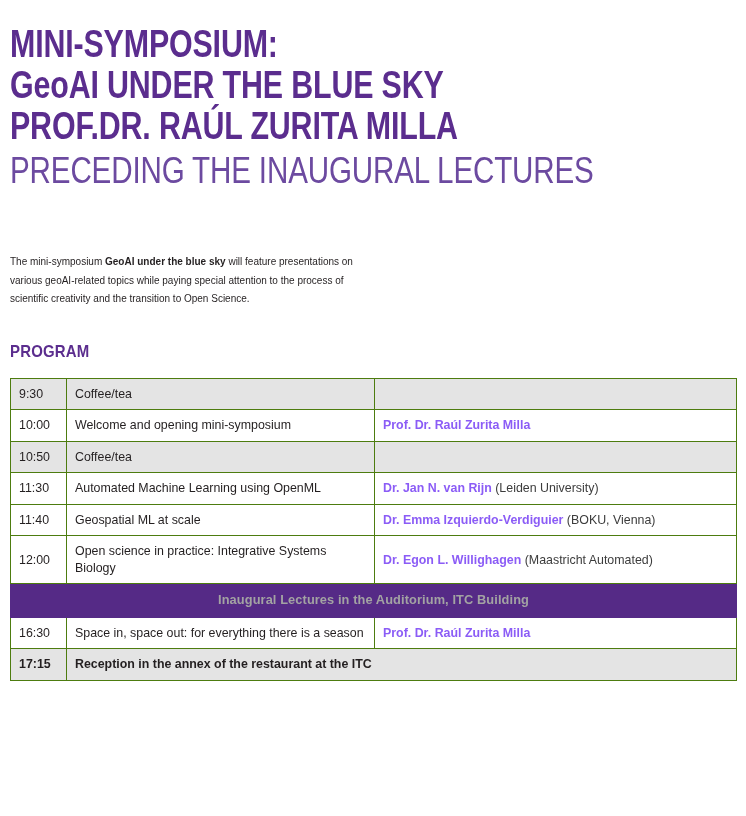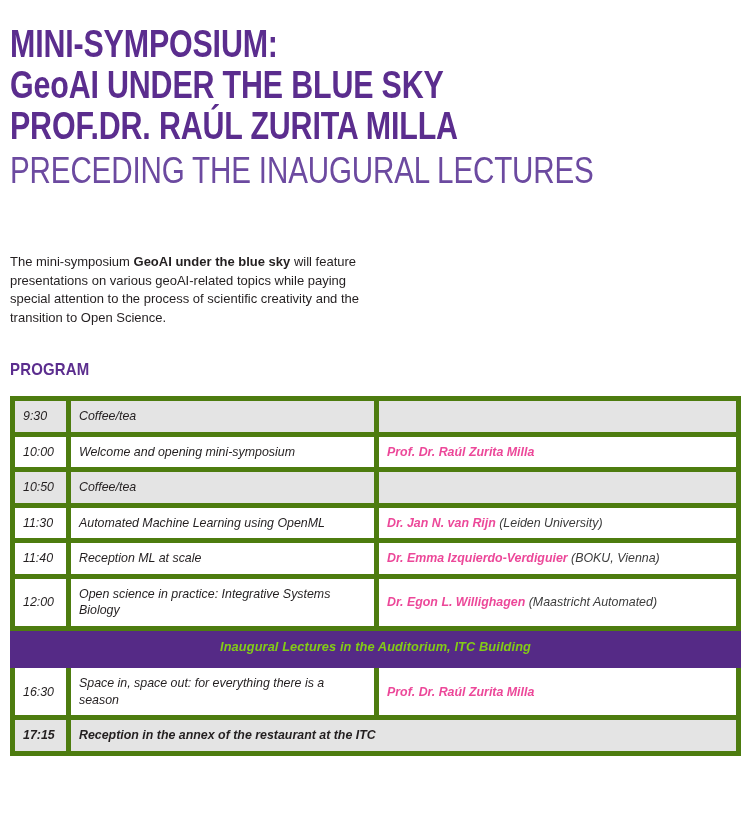--- a/index.html
+++ b/index.html
@@ -44,21 +44,21 @@
     color: #6c4aa0;
     font-size: 37px;
     line-height: 44px;
     padding-top: 2px;
   }
 
   
   .intro {
     margin-top: 60px;
     width: 372px;
-    font-size: 13px;
+    font-size: 10px;
     line-height: 18.6px;
     color: #231f20;
     font-family: "Liberation Sans", sans-serif;
   }
   .intro b {
     font-weight: 700;
   }
 
   
   .program-heading {
@@ -77,54 +77,53 @@
   
   table.program {
     margin-top: 16px;
     width: 726px;
     border-collapse: collapse;
     table-layout: fixed;
     font-family: "Liberation Sans Narrow", "Liberation Sans", sans-serif;
     font-stretch: condensed;
   }
   table.program td {
-    border: 5px solid #4d7c0f;
+    border: 1px solid #4d7c0f;
     padding: 7px 7px 7px 8px;
     font-size: 12.4px;
     line-height: 16.5px;
     vertical-align: middle;
     color: #231f20;
-    font-style: italic;
   }
   col.c-time  { width: 56px; }
   col.c-topic { width: 308px; }
   col.c-spk   { width: 362px; }
 
   tr.shaded td { background: #e4e4e4; }
 
   td.time {
     text-align: left;
     white-space: nowrap;
   }
   td.topic { }
   td.speaker { }
 
   .spk-name {
     font-weight: 700;
-    color: #ec4899;
+    color: #8b5cf6;
   }
   .spk-aff {
     font-weight: 400;
     color: #3c3c3c;
   }
 
   tr.banner td {
     background: #552a86;
     border-color: #552a86;
-    color: #84cc16;
+    color: #a3a3a3;
     font-weight: 700;
     text-align: center;
     font-size: 12.8px;
     padding: 8px 4px;
     letter-spacing: 0.1px;
   }
 
   tr.final td { font-weight: 700; }
   tr.final td.time { font-weight: 700; }
 </style>
@@ -166,21 +165,21 @@
           <td class="topic">Coffee/tea</td>
           <td class="speaker"></td>
         </tr>
         <tr>
           <td class="time">11:30</td>
           <td class="topic">Automated Machine Learning using OpenML</td>
           <td class="speaker"><span class="spk-name">Dr. Jan N. van Rijn</span><span class="spk-aff"> (Leiden University)</span></td>
         </tr>
         <tr>
           <td class="time">11:40</td>
-          <td class="topic">Reception ML at scale</td>
+          <td class="topic">Geospatial ML at scale</td>
           <td class="speaker"><span class="spk-name">Dr. Emma Izquierdo-Verdiguier</span><span class="spk-aff"> (BOKU, Vienna)</span></td>
         </tr>
         <tr>
           <td class="time">12:00</td>
           <td class="topic">Open science in practice: Integrative Systems Biology</td>
           <td class="speaker"><span class="spk-name">Dr. Egon L. Willighagen</span><span class="spk-aff"> (Maastricht Automated)</span></td>
         </tr>
         <tr class="banner">
           <td colspan="3">Inaugural Lectures in the Auditorium, ITC Building</td>
         </tr>

